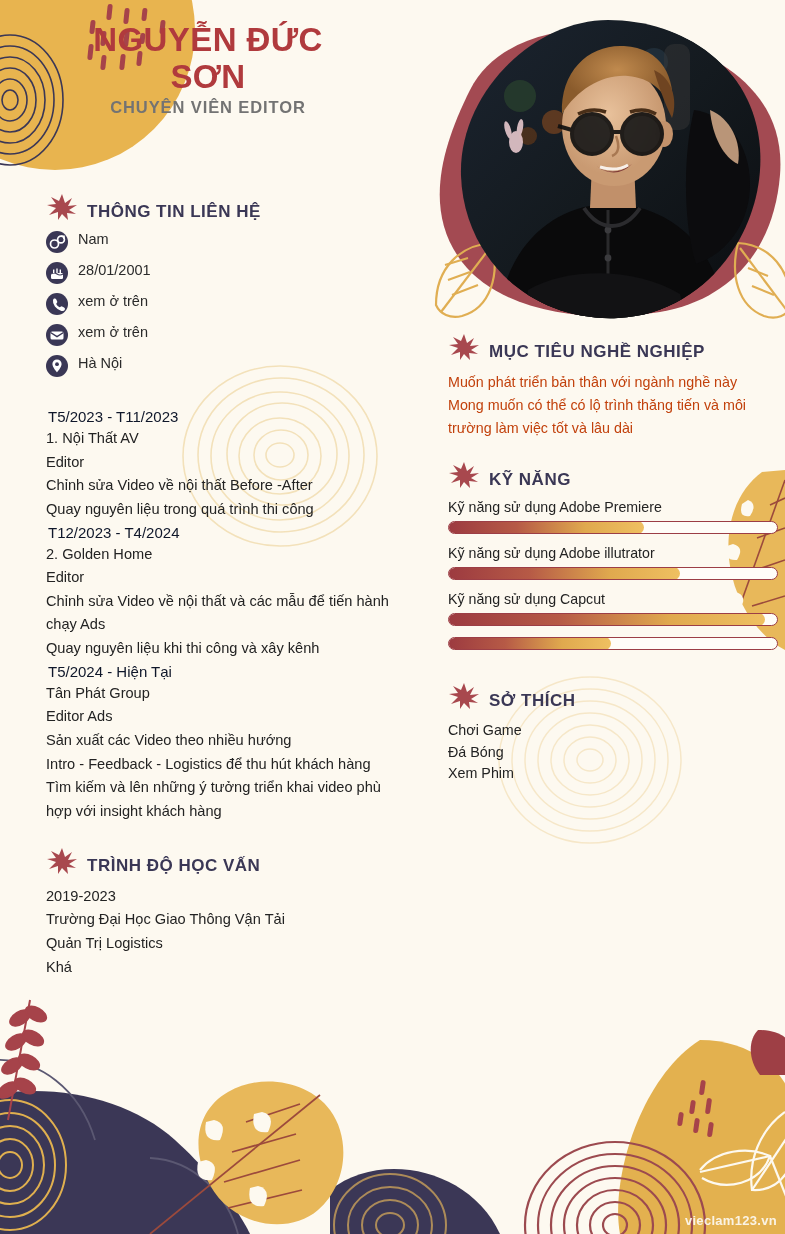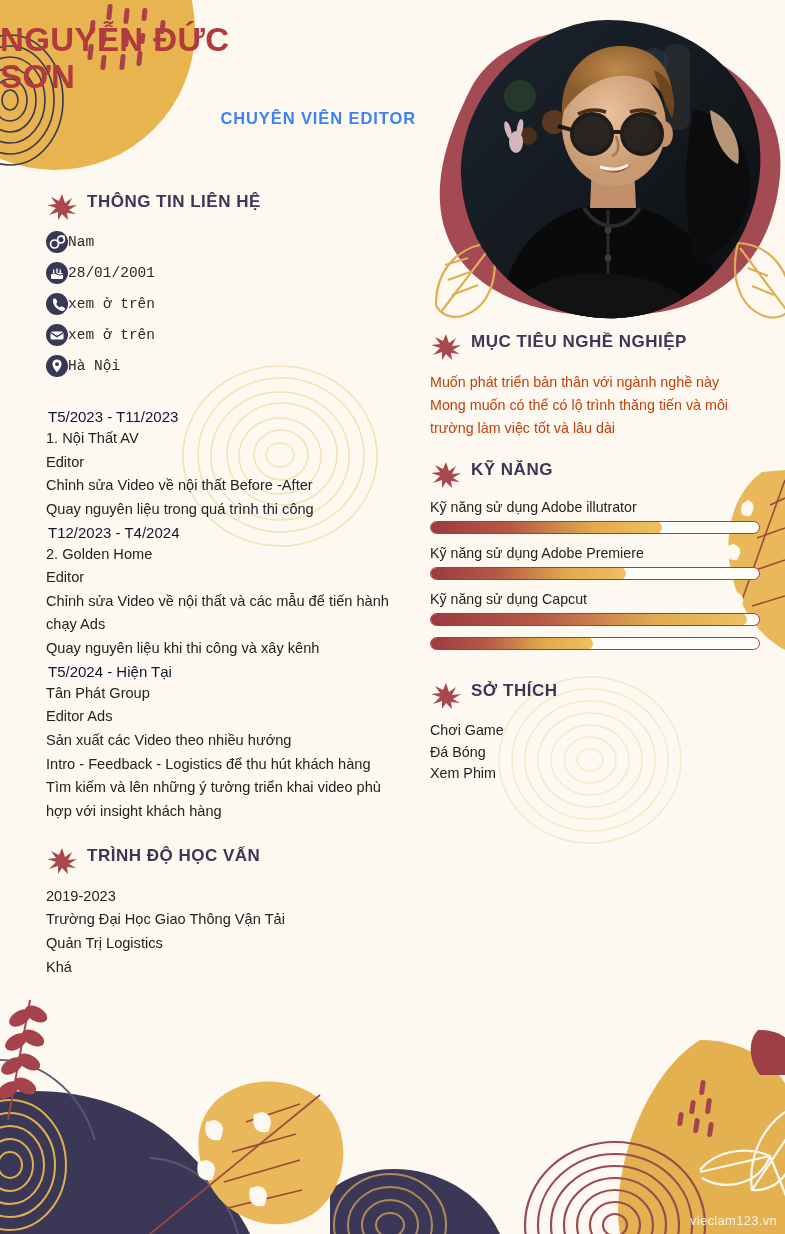--- a/index.html
+++ b/index.html
@@ -15,37 +15,37 @@
   .photo{
     position:absolute;left:458px;top:18px;width:305px;height:303px;
     border-radius:49% 53% 47% 55% / 53% 47% 55% 45%;
     overflow:hidden;
   }
   .photo svg{display:block}
   
   .header{position:absolute;left:0;top:0;width:430px;padding-top:22px;}
   .name{
     color:#B03A3D;font-weight:bold;font-size:33px;line-height:1.12;
-    text-align:left;padding-right:14px;letter-spacing:.4px;
+    text-align:center;padding-right:14px;letter-spacing:.4px;
   }
   .role{
-    color:#3b82f6;font-size:16.5px;font-weight:bold;text-align:right;
-    padding-right:14px;margin-top:13px;letter-spacing:.9px;
+    color:#737373;font-size:16.5px;font-weight:bold;text-align:center;
+    padding-right:14px;margin-top:2px;letter-spacing:.9px;
   }
   .col-left{position:absolute;left:46px;top:192px;width:360px;}
-  .col-right{position:absolute;left:430px;top:332px;width:330px;}
-
-  .sec-head{display:flex;align-items:flex-start;gap:9px;margin:0 0 9px 0;}
+  .col-right{position:absolute;left:448px;top:332px;width:330px;}
+
+  .sec-head{display:flex;align-items:flex-end;gap:9px;margin:0 0 9px 0;}
   .sec-head .leaf{width:32px;height:30px;flex:0 0 32px;}
   .sec-title{
     color:#3A3755;font-size:17px;font-weight:bold;letter-spacing:.5px;
     text-transform:uppercase;white-space:nowrap;
   }
   .contact-list{margin-top:4px;}
-  .contact-row{display:flex;align-items:center;margin-bottom:9px;font-family:Liberation Mono, monospace;}
+  .contact-row{display:flex;gap:10px;margin-bottom:9px;}
   .cicon{width:22px;height:22px;flex:0 0 22px;}
   .ctext{font-size:14.5px;color:#2b2b2b;}
 
   .exp-date{color:#0f172a;font-size:15px;margin:2px 0 2px 2px;}
   .line{font-size:14.6px;color:#232323;line-height:1.62;}
   .block{margin-bottom:2px;}
 
   .obj-line{font-size:14.3px;color:#c2410c;line-height:1.62;}
 
   .skill{margin-bottom:11px;}
@@ -57,21 +57,21 @@
   .bar .fill{
     position:absolute;left:-1px;top:-1px;bottom:-1px;border-radius:7px;
     background:linear-gradient(90deg,#9E3A3F 0%,#B8ararr 0%);
   }
   .bar .fill{background:linear-gradient(90deg,#9C3A40 0%,#B65A46 35%,#E0A94E 70%,#EFC061 100%);}
 
   .hobby{font-size:14.3px;color:#232323;line-height:1.48;}
 
   .watermark{
     position:absolute;right:8px;bottom:6px;color:#FFFFFF;opacity:.85;
-    font-size:13px;letter-spacing:.3px;
+    font-size:13px;letter-spacing:.3px;font-weight:bold;
   }
   .sec-gap{height:20px;}
 </style>
 </head>
 <body>
 
 <div class="page">
 
   <svg class="deco" width="785" height="1234" style="left:0;top:0;">
     <defs>
@@ -452,30 +452,30 @@
 
     <div>
       <div class="sec-head">
         <svg class="leaf" viewBox="0 0 32 30">
           <path fill="#A8484E" d="M16 2 l3 9 l7 -5 l-4 8 l9 -1 l-8 5 l7 4 l-9 -1 l1 7 l-6 -6 l-4 6 l0 -8 l-9 3 l7 -7 l-9 -3 l9 -1 l-5 -7 l8 4 Z"></path>
         </svg>
         <div class="sec-title">KỸ NĂNG</div>
       </div>
 
       <div class="skill">
+        <div class="skill-label">Kỹ năng sử dụng Adobe Premiere</div>
+        <div class="bar">
+          <div class="fill" style="width: calc(59% + 2px);"></div>
+        </div>
+      </div>
+
+      <div class="skill">
         <div class="skill-label">Kỹ năng sử dụng Adobe illutrator</div>
         <div class="bar">
           <div class="fill" style="width: calc(70% + 2px);"></div>
-        </div>
-      </div>
-
-      <div class="skill">
-        <div class="skill-label">Kỹ năng sử dụng Adobe Premiere</div>
-        <div class="bar">
-          <div class="fill" style="width: calc(59% + 2px);"></div>
         </div>
       </div>
 
       <div class="skill">
         <div class="skill-label">Kỹ năng sử dụng Capcut</div>
         <div class="bar">
           <div class="fill" style="width: calc(96% + 2px);"></div>
         </div>
       </div>
 

